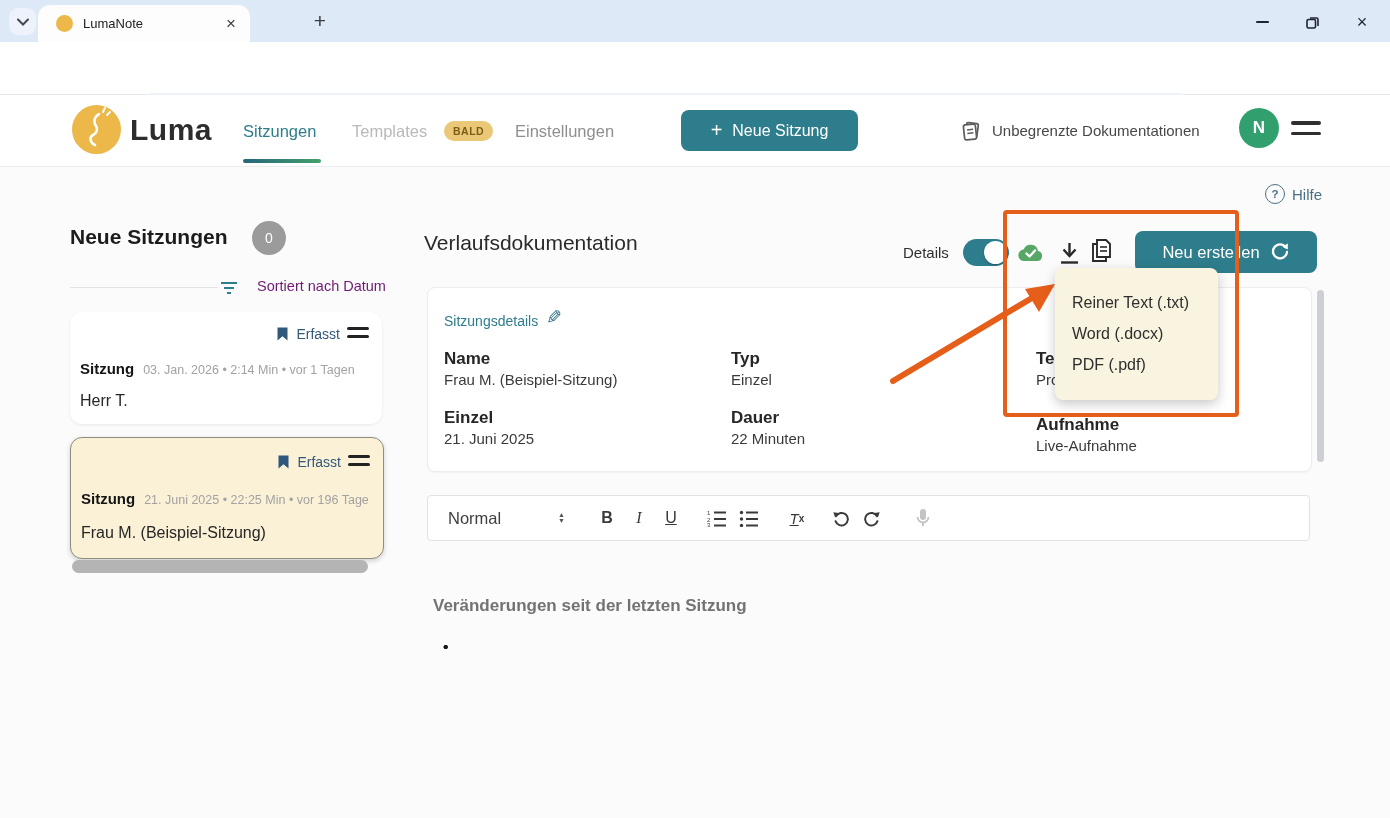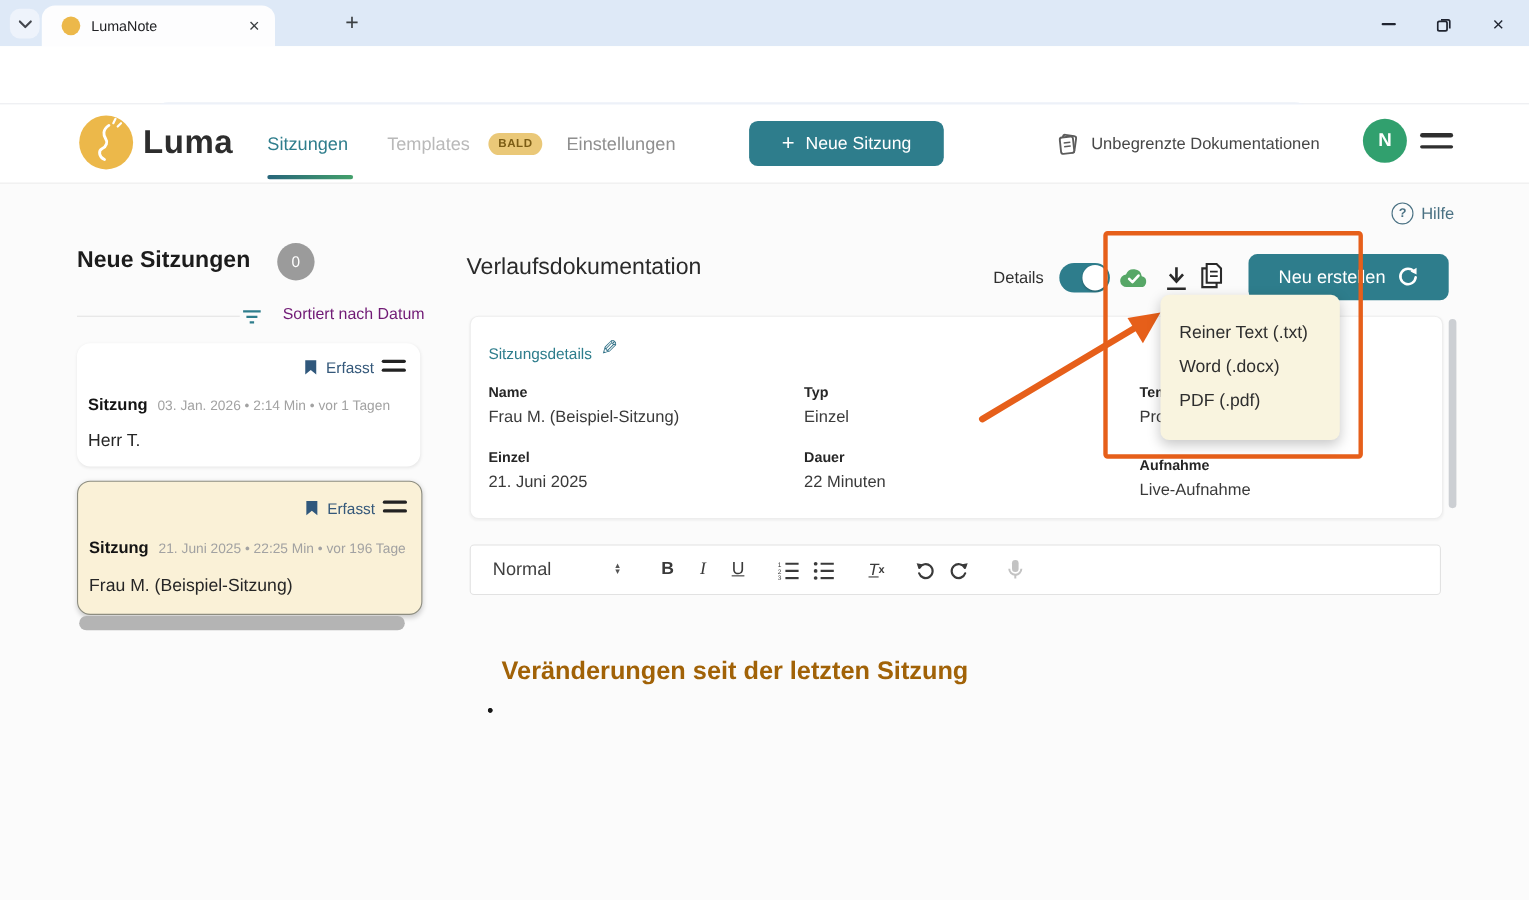--- a/index.html
+++ b/index.html
@@ -86,36 +86,36 @@
   .toggle{left:963px;top:239px;width:46px;height:27px;border-radius:14px;background:#2e7d8c;}
   .toggle .knob{position:absolute;right:2px;top:2px;width:23px;height:23px;border-radius:50%;background:#fff;
                 box-shadow:0 1px 2px rgba(0,0,0,.3);}
   .hicon{width:30px;height:30px;display:flex;align-items:center;justify-content:center;}
   .recreate{left:1135px;top:231px;width:182px;height:42px;font-size:16.5px;font-weight:500;}
 
   .detailcard{left:427px;top:287px;width:883px;height:183px;background:#ffffff;border:1px solid #ededed;
               border-radius:8px;box-shadow:0 1px 2px rgba(0,0,0,.04);}
   .sd-title{position:absolute;left:16px;top:25px;font-size:14px;color:#2e7d8c;}
   .pencil{position:absolute;left:118px;top:18px;font-size:19px;color:#2e6f85;transform:scaleX(-1);}
-  .fld-label{position:absolute;font-size:13px;font-weight:bold;color:#262626;}
+  .fld-label{position:absolute;font-size:17px;font-weight:bold;color:#262626;}
   .fld-value{position:absolute;font-size:15px;color:#3a3a3a;}
   .vscroll{left:1317px;top:290px;width:7px;height:172px;border-radius:4px;background:#cccfd3;}
 
   .edtoolbar{left:427px;top:495px;width:883px;height:46px;background:#fff;border:1px solid #e2e2e2;border-radius:4px;
              display:flex;align-items:center;box-sizing:border-box;padding:0 20px;}
   .edname{font-size:16.5px;color:#3f3f3f;width:100px;}
   .caretstack{display:flex;flex-direction:column;align-items:center;line-height:6px;font-size:7px;color:#555;margin:0 26px 0 10px;}
   .edbtn{width:32px;height:30px;display:flex;align-items:center;justify-content:center;color:#3a3a3a;flex:none;}
   .edB{font-weight:bold;font-size:16px;}
   .edI{font-style:italic;font-size:16px;font-family:"Liberation Serif","DejaVu Serif",serif;}
   .edU{font-size:16px;text-decoration:underline;}
   .tx{font-style:italic;font-size:15px;color:#3a3a3a;}
   .tx .x{font-style:normal;font-size:10px;font-weight:bold;vertical-align:-3px;}
 
-  .doc-head{left:433px;top:596px;font-size:23px;font-weight:bold;color:#a16207;margin-left:23px;}
+  .doc-head{left:433px;top:596px;font-size:17px;font-weight:bold;color:#737373;}
   .doc-bullets{left:433px;top:634px;width:872px;font-size:15.5px;color:#171717;line-height:26px;}
   .doc-bullets .li{position:relative;padding-left:26px;margin-bottom:0;}
   .doc-bullets .dot{position:absolute;left:10px;}
 
   
   .hlbox{left:1003px;top:210px;width:228px;height:199px;border:4px solid #e65f1a;border-radius:4px;z-index:40;}
   .ddmenu{left:1055px;top:268px;width:163px;height:132px;background:#f9f4df;border-radius:8px;z-index:50;
           box-shadow:0 4px 12px rgba(0,0,0,.22);display:flex;flex-direction:column;justify-content:center;
           gap:13px;box-sizing:border-box;padding:10px 0 10px 17px;}
   .dditem{font-size:16px;color:#2e2e2e;white-space:nowrap;}

